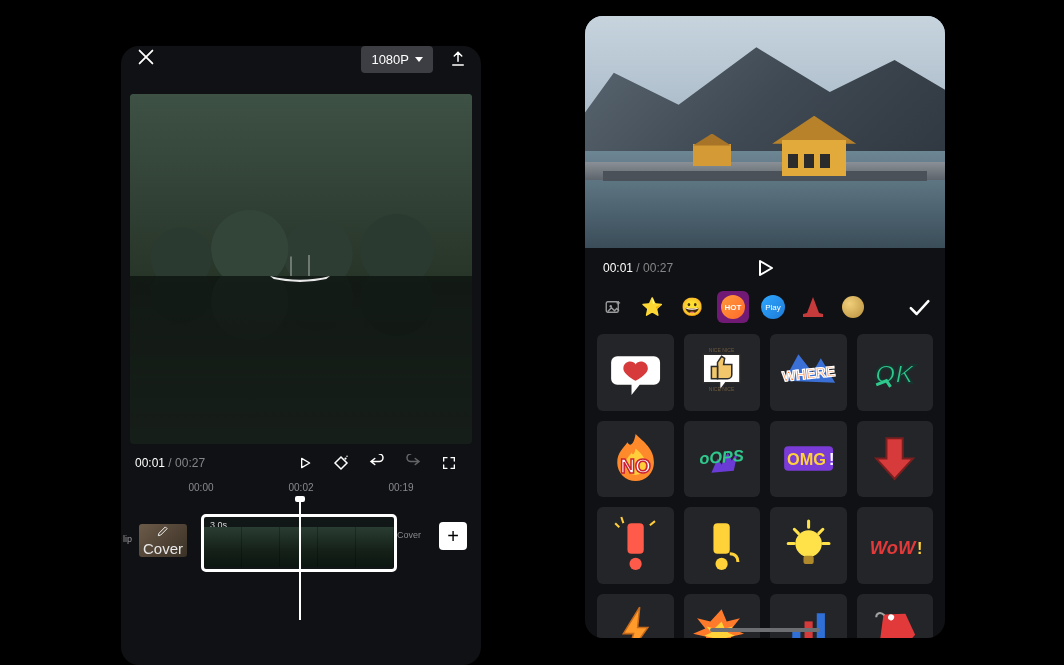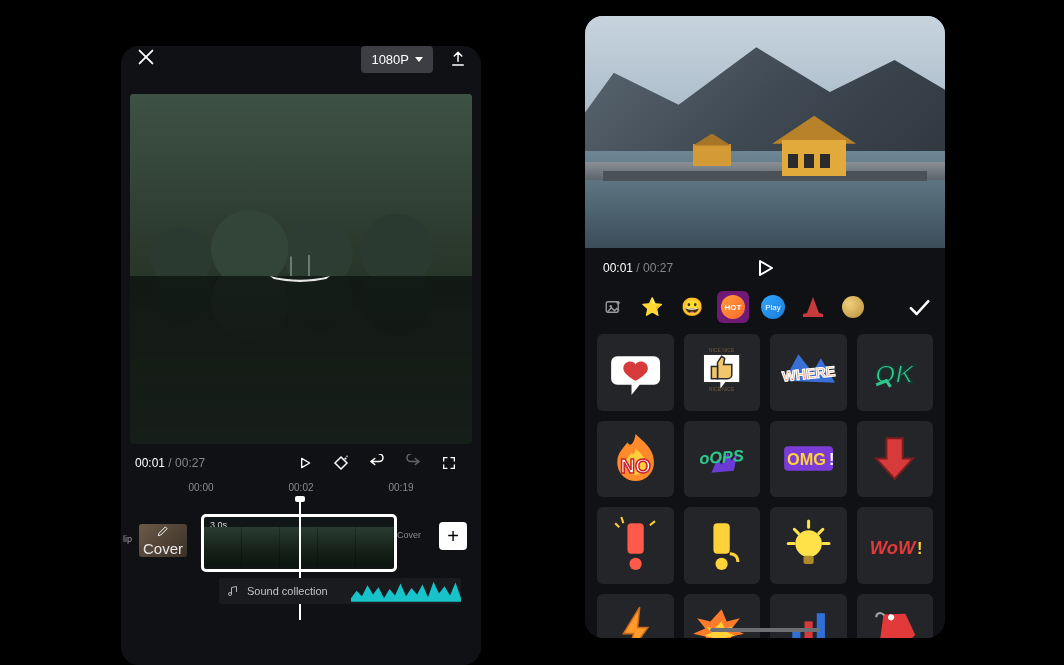--- a/index.html
+++ b/index.html
@@ -189,29 +189,20 @@
             <div></div>
             <div></div>
             <div></div>
           </div>
       </div>
       <span class="end-txt">Cover</span>
       <div class="add-clip">+</div>
       <div class="playhead"></div>
     </div>
 
-    <div class="sound-bar">
-      <svg width="12" height="12" viewBox="0 0 24 24">
-          <path d="M9 18a3 3 0 1 1-6 0 3 3 0 0 1 6 0zM9 18V5l10-2v11" fill="none" stroke="#c3c3c5" stroke-width="1.8"></path>
-        </svg>
-      <span>Sound collection</span>
-      <svg class="wave" viewBox="0 0 120 26" preserveAspectRatio="none">
-        <path d="M0 22 L6 14 L12 20 L18 8 L24 18 L30 10 L36 22 L42 12 L48 19 L54 6 L60 20 L66 11 L72 18 L78 7 L84 21 L90 4 L96 17 L102 9 L108 19 L114 5 L120 22 L120 26 L0 26 Z" fill="#17c3c9"></path>
-      </svg>
-    </div>
 
   </div>
 
   <div class="panel panel-right">
 
     <div class="r-preview">
       <div class="mtn">
         <div class="sky"></div>
         <div class="mountain"></div>
         <div class="water"></div>

